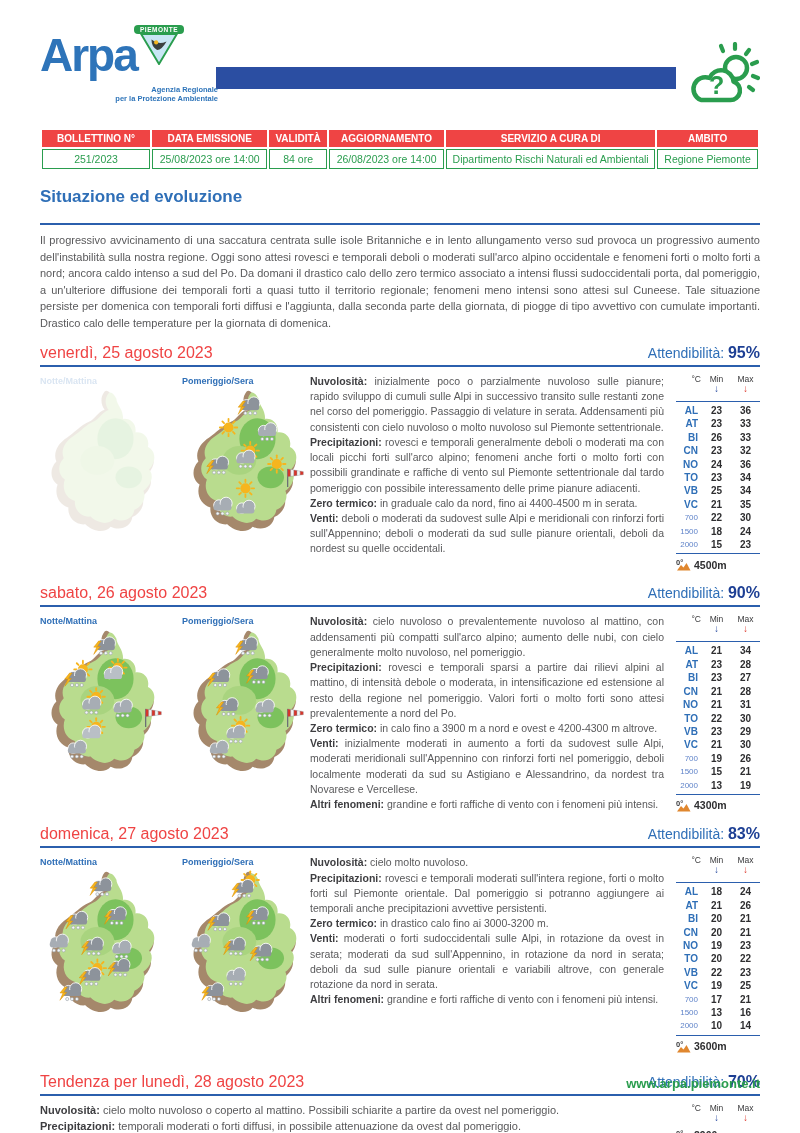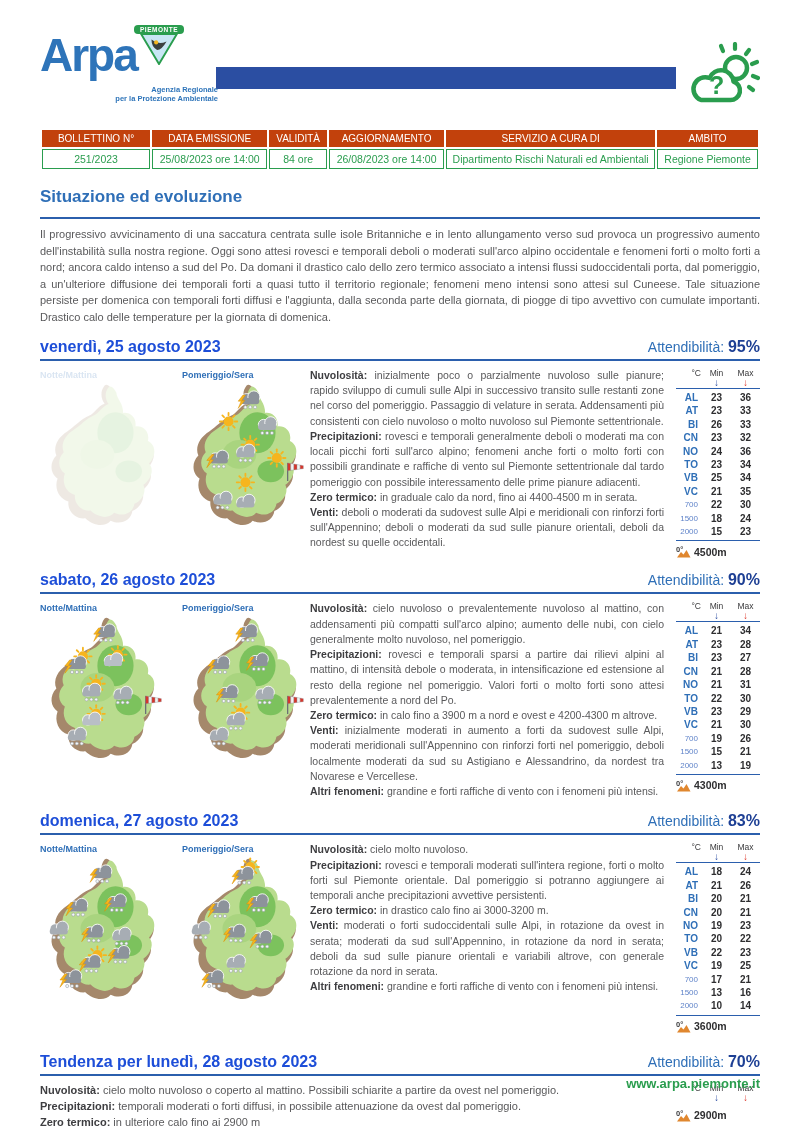--- a/index.html
+++ b/index.html
@@ -17,33 +17,33 @@
   .taglines{position:absolute;top:53px;left:16px;width:162px;text-align:right;font-size:7.5px;font-weight:bold;color:#2e74b9;line-height:1.25}
   .title-block{flex:1;margin-left:14px;min-width:0}
   .blue-bar{height:22px;background:#2b4ea2;margin-top:6px}
   .main-title{font-size:40px;font-weight:500;color:#2a9d4e;margin-top:2px;letter-spacing:.5px}
   .header-icon{flex:none;width:84px;display:flex;justify-content:flex-end;padding-top:2px}
 
   
   .info-table{display:table;width:100%;table-layout:fixed;border-collapse:separate;border-spacing:2px 2px;margin-top:2px}
   .info-row{display:table-row}
   .info-cell{display:table-cell;text-align:center;vertical-align:middle;font-size:10px;padding:3px 2px}
-  .info-row-head .info-cell{background:#c2410c;color:#fff;font-weight:normal}
+  .info-row-head .info-cell{background:#ef4444;color:#fff;font-weight:bold}
   .info-row-val .info-cell{border:1.5px solid #2a9d4e;color:#2a9d4e;font-size:10.5px}
   .w1{width:15%}.w2{width:16%}.w3{width:8%}.w4{width:16%}.w5{width:29%}.w6{width:14%}
 
   
   .section-title{color:#2f6fb7;font-size:17px;font-weight:bold}
   .situazione{margin-top:16px}
-  .situazione .head{border-bottom:2px solid #2b5fad;padding-bottom:10px}
+  .situazione .head{border-bottom:2px solid #2b5fad;padding-bottom:16px}
   .situazione p{margin-top:7px;font-size:11px;line-height:1.5;text-align:justify}
 
   .day{margin-top:13px}
   .day-header{display:flex;justify-content:space-between;align-items:flex-end;border-bottom:2px solid #2b5fad;padding-bottom:3px;margin-bottom:7px}
-  .day-title{color:#1d4ed8;font-size:16px;font-weight:bold}
+  .day-title{color:#ef4444;font-size:16px;font-weight:normal}
   .attend{color:#2f6fb7;font-size:14px;white-space:nowrap}
   .attend b{color:#1d3f94;font-size:16px}
   .day-body{display:grid;grid-template-columns:258px 1fr 84px;gap:12px}
 
   .maps{display:flex;gap:20px;padding-top:2px}
   .map-block{width:122px}
   .map-block.faded{opacity:.18}
   .map-label{color:#2f6fb7;font-size:9px;font-weight:bold;margin-bottom:2px}
   svg.map{width:122px;height:152px;display:block}
 
@@ -51,21 +51,21 @@
   .wx b{color:#3e3e41}
 
   
   .temp-table{width:84px;font-size:10px;color:#2e2e30}
   .t-head{display:grid;grid-template-columns:26px 1fr 1fr;font-size:8.5px;color:#3a3a3c}
   .t-head span{text-align:center}
   .t-head .tu{text-align:right;padding-right:1px}
   .t-arrows{display:grid;grid-template-columns:26px 1fr 1fr;font-weight:bold;line-height:1}
   .t-arrows span{text-align:center}
   .arr-min{color:#2b4ea2}.arr-max{color:#dd3a2e}
-  .t-rows{border-top:1px solid #2b5fad;border-bottom:1px solid #2b5fad;margin-top:0;padding:2px 0}
+  .t-rows{border-top:1px solid #2b5fad;border-bottom:1px solid #2b5fad;margin-top:7px;padding:2px 0}
   .t-row{display:grid;grid-template-columns:26px 1fr 1fr;line-height:13.4px}
   .t-label{color:#2f6fb7;font-weight:bold;text-align:right;padding-right:4px}
   .t-label.alt{font-size:8px;font-weight:normal;color:#5f83c9}
   .t-min,.t-max{text-align:center;font-weight:bold}
   .t-zero{display:flex;align-items:center;gap:3px;margin-top:4px;font-weight:bold;font-size:10.5px;color:#2e2e30}
 
   
   .tendenza{margin-top:20px}
   .tendenza-body{margin-top:7px}
   .mini-temp{float:right;width:84px;margin-left:12px}

